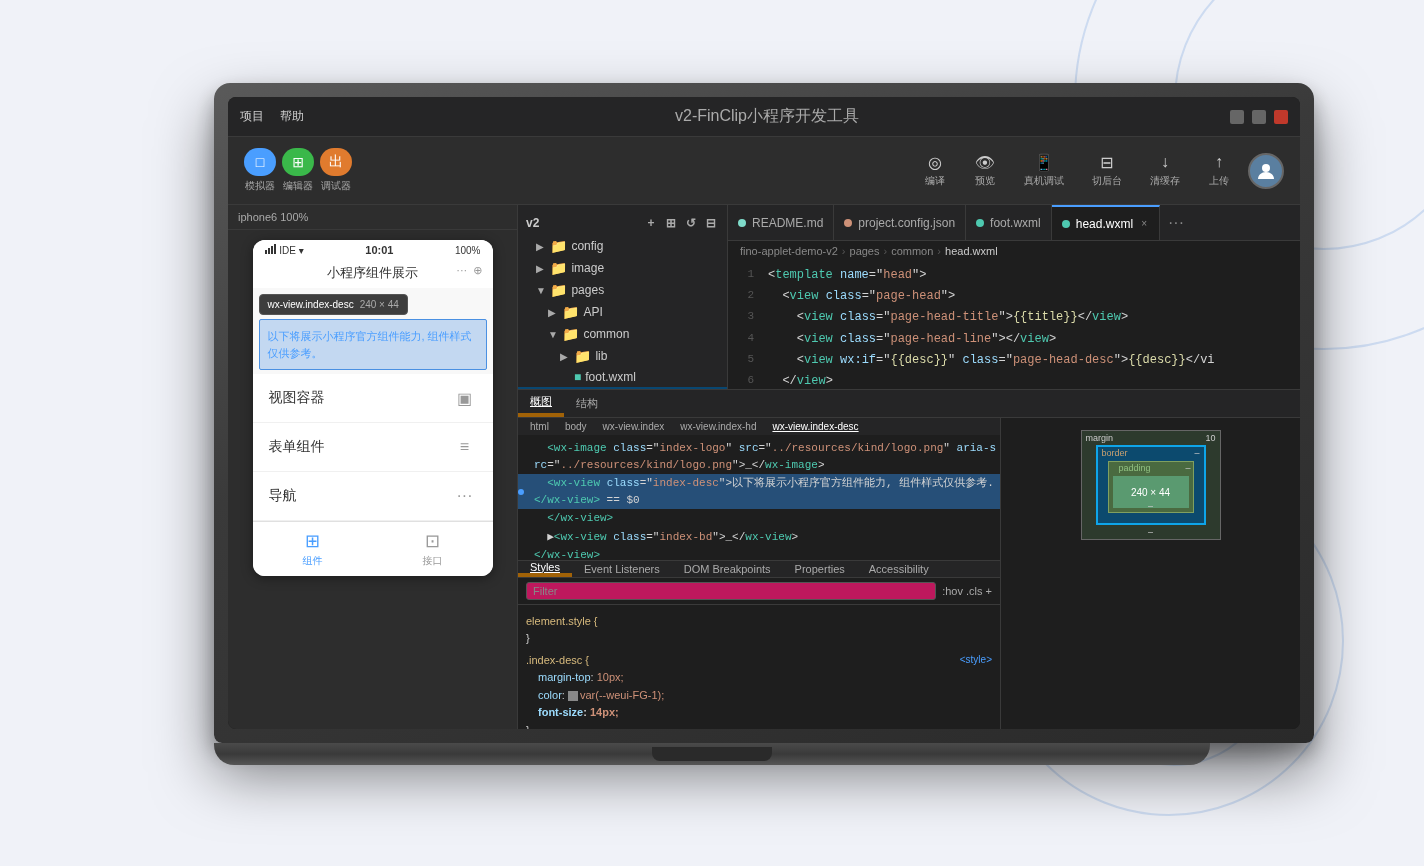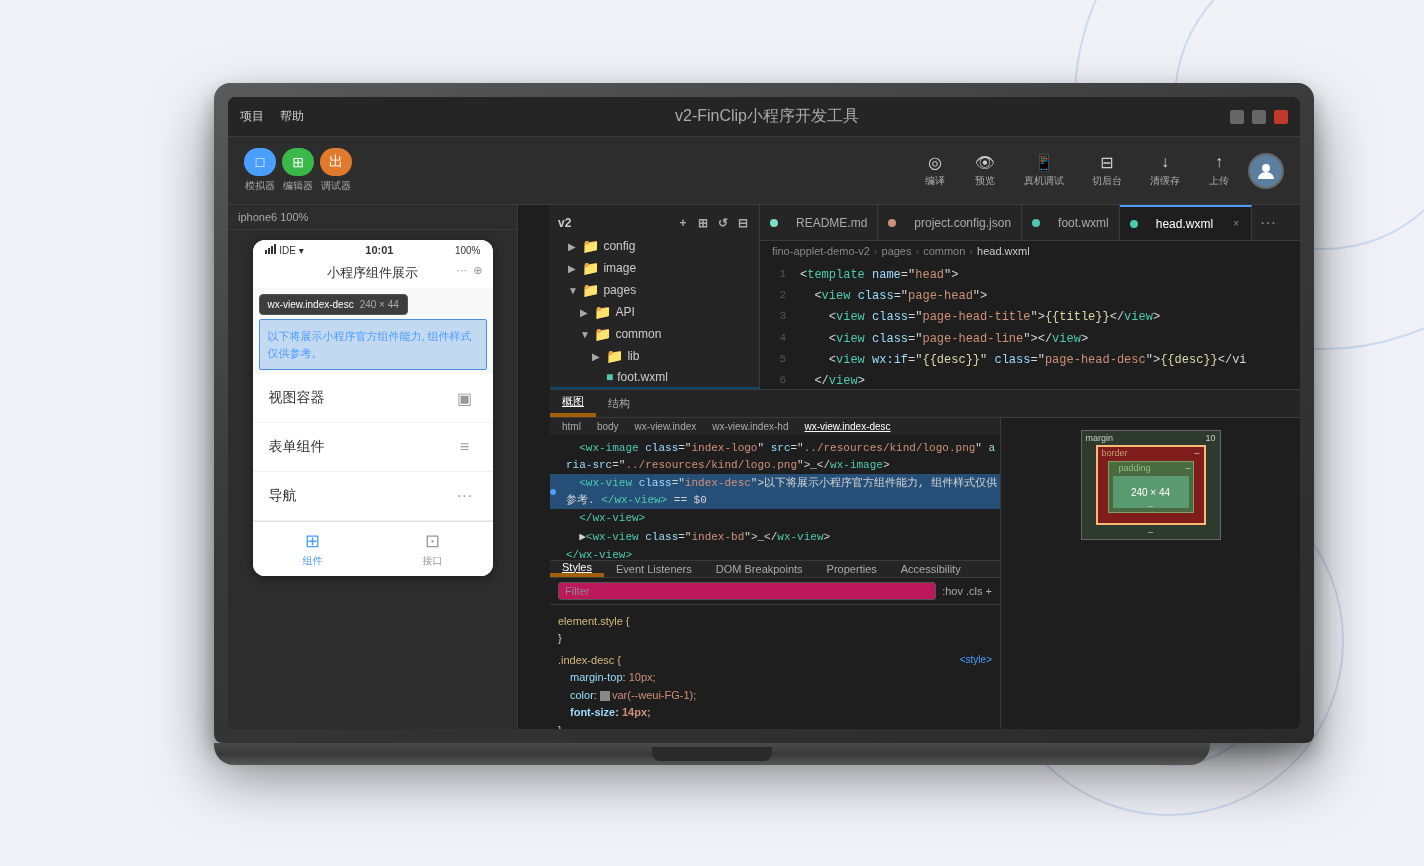--- a/index.html
+++ b/index.html
@@ -395,21 +395,21 @@
       overflow: hidden;
     }
     .editor-tab {
       display: flex;
       align-items: center;
       padding: 0 10px;
       height: 100%;
       font-size: 12px;
       color: #aaa;
       cursor: pointer;
-      gap: 18px;
+      gap: 6px;
       border-right: 1px solid #3a3a3a;
       white-space: nowrap;
     }
     .editor-tab.active {
       background: #1e1e1e;
       color: #fff;
       border-top: 2px solid #4a9eff;
     }
     .tab-close {
       font-size: 10px;
@@ -725,21 +725,21 @@
                 <span>组件</span>
               </div>
               <div class="phone-nav-item">
                 <div class="phone-nav-icon">⊡</div>
                 <span>接口</span>
               </div>
             </div>
           </div>
         </div>
 
-        <div style="flex:1;display:flex;flex-direction:column;overflow:hidden;margin-left:32px;">
+        <div style="flex:1;display:flex;flex-direction:column;overflow:hidden;">
           <div style="flex:1;display:flex;overflow:hidden;min-height:0;">
 
             <div class="file-tree">
               <div class="tree-header">
                 <span>v2</span>
                 <div class="tree-actions">
                   <div class="tree-action-btn">+</div>
                   <div class="tree-action-btn">⊞</div>
                   <div class="tree-action-btn">↺</div>
                   <div class="tree-action-btn">⊟</div>
@@ -934,21 +934,21 @@
                 </div>
               </div>
 
               <div class="styles-panel">
                 <div style="padding:8px;font-size:11px;color:#ccc;background:#1e1e1e;">
 
                   <div style="position:relative;width:140px;height:110px;margin:4px auto;border:1px solid #666;background:#2d3a2d;">
                     <span style="position:absolute;top:2px;left:4px;font-size:9px;color:#ccc;">margin</span>
                     <span style="position:absolute;top:2px;right:4px;font-size:9px;color:#ccc;">10</span>
 
-                    <div style="position:absolute;top:14px;left:14px;right:14px;bottom:14px;border:2px solid #fdba74;background:#7f1d1d;">
+                    <div style="position:absolute;top:14px;left:14px;right:14px;bottom:14px;border:2px solid #0ea5e9;background:#0c4a6e;">
                       <span style="position:absolute;top:1px;left:4px;font-size:9px;color:#c8a070;">border</span>
                       <span style="position:absolute;top:1px;right:4px;font-size:9px;color:#ccc;">–</span>
 
                       <div style="position:absolute;top:14px;left:10px;right:10px;bottom:10px;border:1px solid #80a060;background:#4a6a40;">
                         <span style="position:absolute;top:1px;left:10px;font-size:9px;color:#90c080;">padding</span>
                         <span style="position:absolute;top:1px;right:2px;font-size:9px;color:#ccc;">–</span>
 
                         <div style="position:absolute;top:14px;left:4px;right:4px;bottom:4px;background:#5a9a70;display:flex;align-items:center;justify-content:center;">
                           <span style="font-size:10px;color:#fff;">240 × 44</span>
                         </div>

